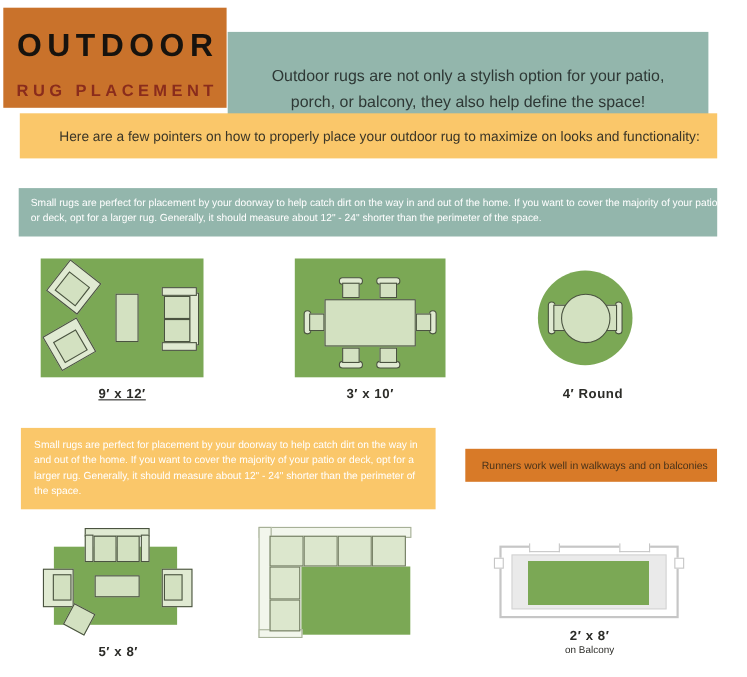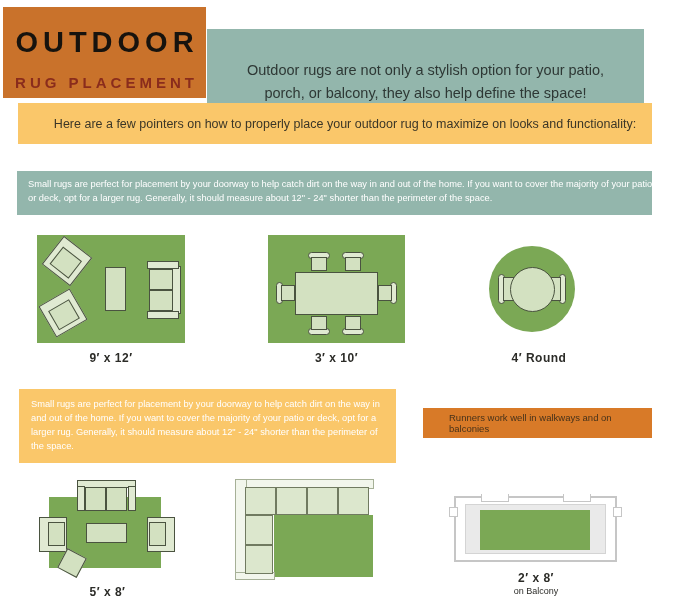--- a/index.html
+++ b/index.html
@@ -22,21 +22,21 @@
   .pointers-banner { left:18px; top:103px; width:654px; height:41px; background:#FAC76A;
     display:flex; align-items:center; justify-content:center; text-align:center;
     color:#3B3627; font-size:12.5px; }
 
   
   .tip-teal { left:17px; top:171px; width:647px; min-height:44px; background:#93B6AC;
     color:#ffffff; font-size:9.3px; line-height:1.5; padding:7px 11px; }
   .tip-yellow { left:19px; top:389px; width:377px; min-height:64px; background:#FAC76A;
     color:#ffffff; font-size:9.3px; line-height:1.5; padding:9px 12px; }
   .runner-banner { left:423px; top:408px; width:229px; height:30px; background:#D87A28;
-    color:#47321A; font-size:9.5px; display:flex; align-items:center; padding-left:26px; }
+    color:#47321A; font-size:9.5px; display:flex; align-items:center; padding-left:15px; }
 
   
   .rug { position:absolute; background:#7BA855; }
   .pc  { position:absolute; box-sizing:border-box; }
   .frameFill { background:#E0EAD2; border:1px solid #4A5340; }
   .cushFill  { background:#D3E1C1; border:1px solid #4A5340; }
 
   .diagram { position:absolute; }
 
   
@@ -133,21 +133,21 @@
     </div>
     <div class="pc tbl" style="left:68px; top:32px; width:21px; height:44px;"></div>
     <div class="pc lsv" style="left:110px; top:26px;">
       <div class="back frameFill pc"></div>
       <div class="armT frameFill pc"></div>
       <div class="armB frameFill pc"></div>
       <div class="c1 cushFill pc"></div>
       <div class="c2 cushFill pc"></div>
     </div>
   </div>
-  <div class="rug-label" style="left:37px; top:351px; width:148px;">9′ x 12′</div>
+  <div class="rug-label" style="left:37px; top:351px; width:148px;text-decoration:underline;">9′ x 12′</div>
 
   <div class="diagram rug" style="left:268px; top:235px; width:137px; height:108px;">
     <div class="pc tbl" style="left:27px; top:37px; width:83px; height:43px;"></div>
     <div class="pc dchair" style="left:40px; top:17px;">
         <div class="back"></div>
         <div class="seat"></div>
       </div>
     <div class="pc dchair" style="left:74px; top:17px;">
         <div class="back"></div>
         <div class="seat"></div>

